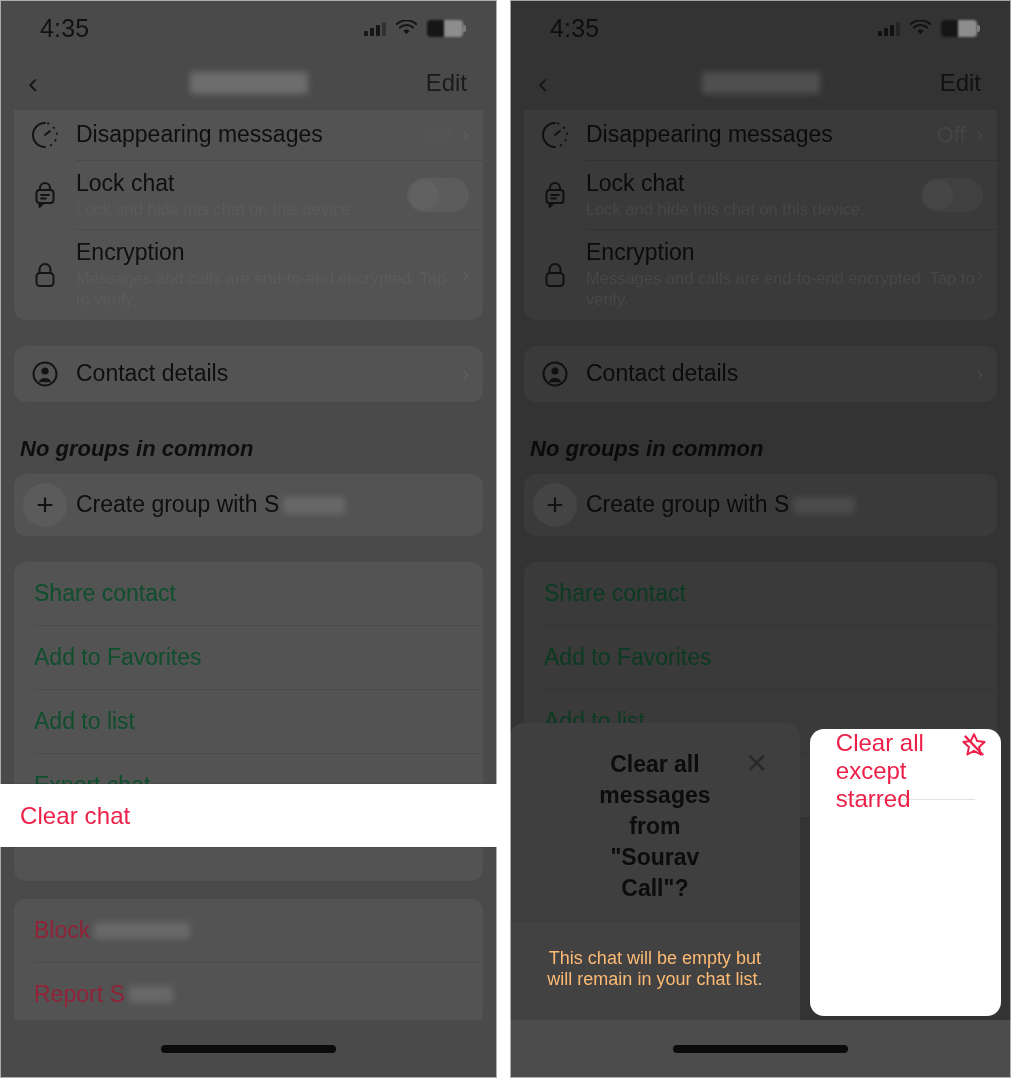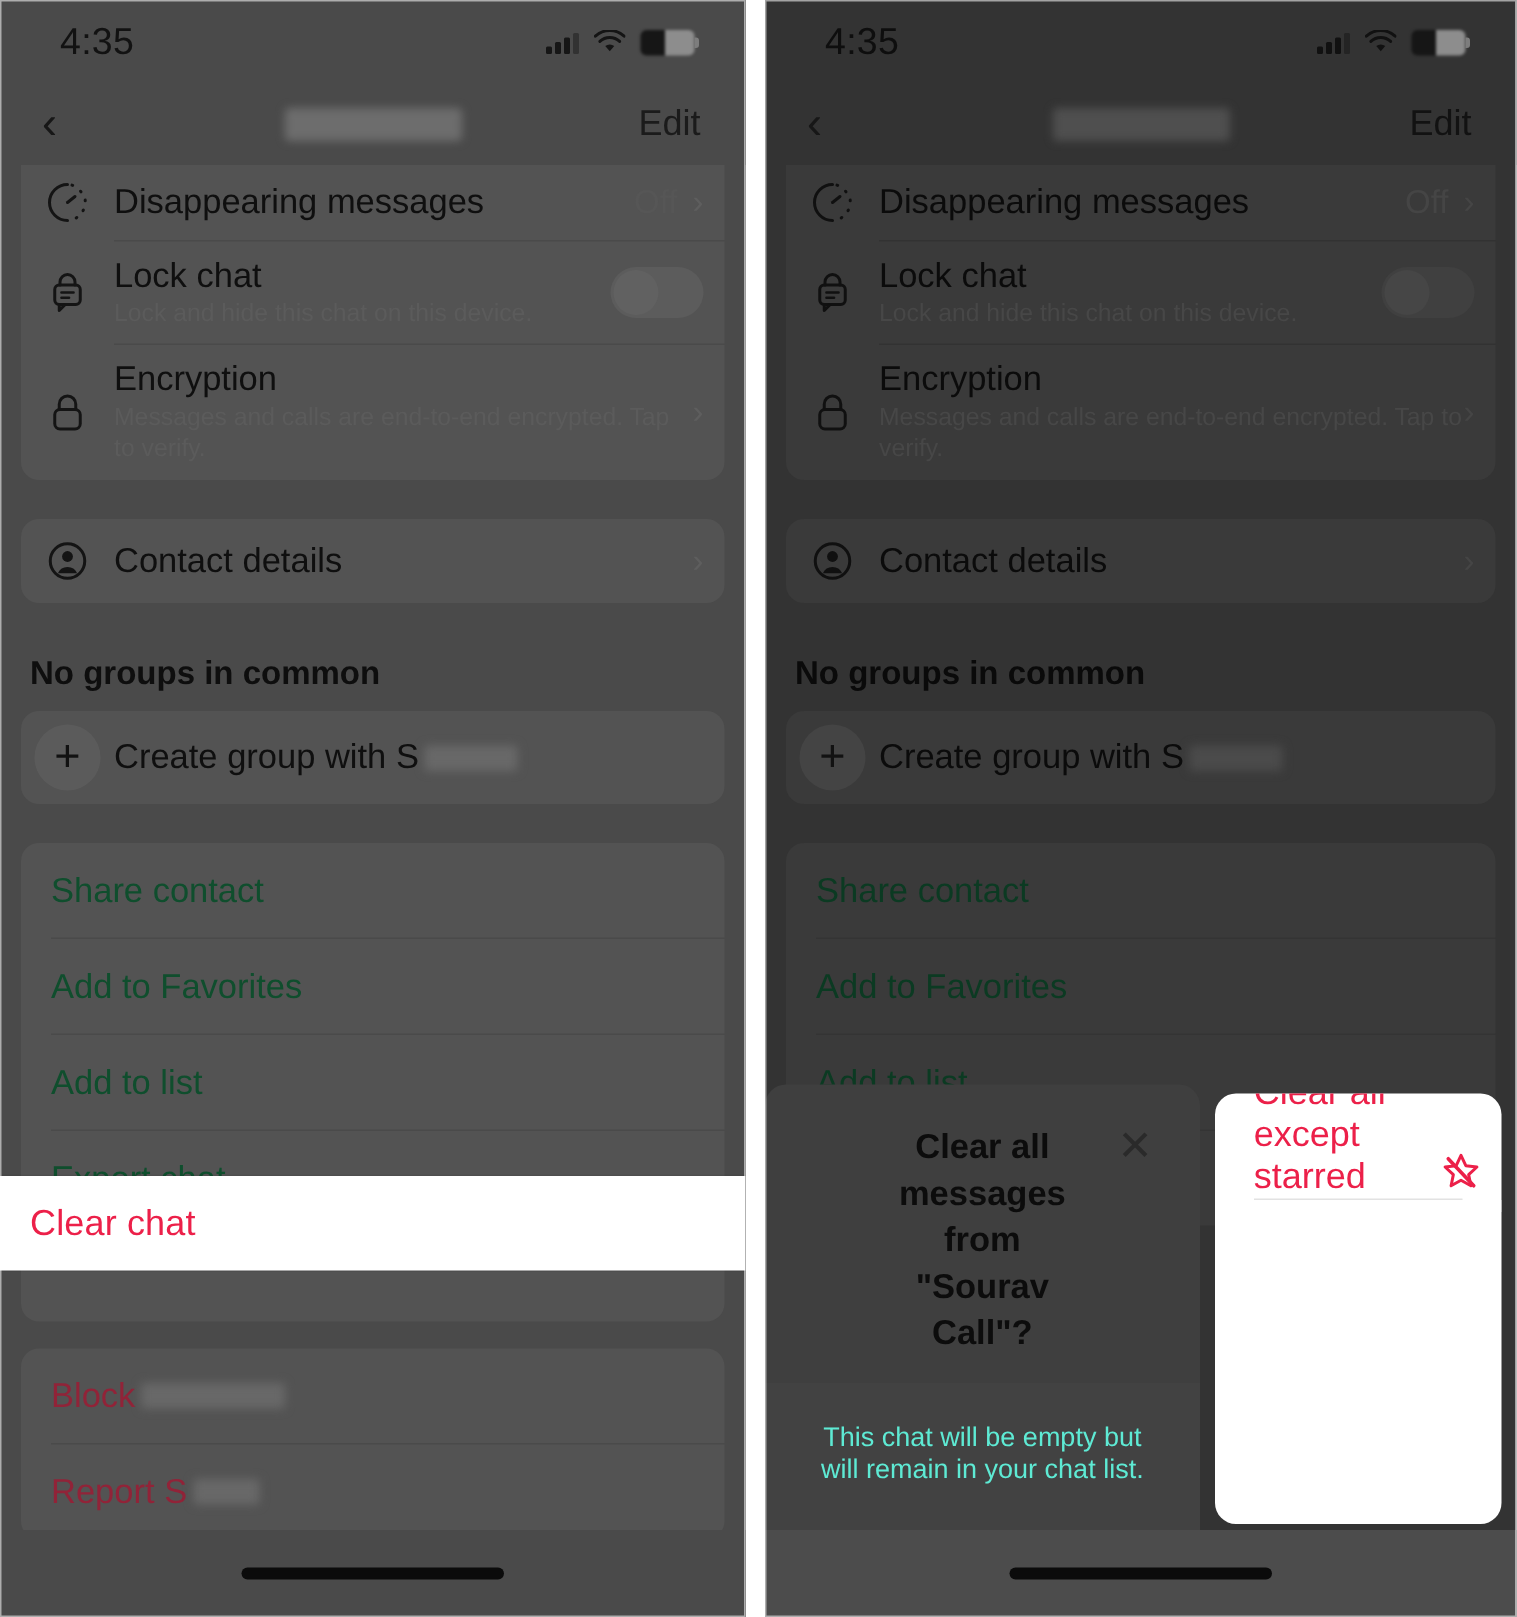--- a/index.html
+++ b/index.html
@@ -188,20 +188,21 @@
   }
   .phone.right .toggle .knob { background: #464646; }
 
   .section-gap { height: 26px; }
 
   .section-header {
     font-size: 22px;
     font-weight: bold;
     color: #0e0e0e;
     padding: 16px 18px 12px 20px;
+    font-style: italic;
   }
   .phone.right .section-header { color: #0a0a0a; }
 
   .plus-ico {
     width: 44px; height: 44px; border-radius: 50%;
     display:flex; align-items:center; justify-content:center;
     font-size: 30px; font-weight: 300; color: #121212;
     background: rgba(255,255,255,.05);
   }
   .redact-inline {
@@ -292,32 +293,32 @@
     width: 30px; height: 30px;
     display: flex; align-items: center; justify-content: center;
     color: #2a2a2a;
     font-size: 28px;
     font-weight: 300;
     line-height: 1;
   }
   .alert-body {
     background: #424242;
     font-size: 18px;
-    color: #5eead4;
+    color: #fdba74;
     text-align: center;
     padding: 26px 24px 30px 24px;
   }
   .sheet {
     background: #ffffff;
     margin: 6px 10px 4px 10px;
     border-radius: 14px;
     overflow: hidden;
   }
   .sheet-item {
-    display: flex; align-items: flex-end;
+    display: flex; align-items: flex-start;
     justify-content: space-between;
     padding: 0 10px 0 26px;
     height: 70px;
     font-size: 24px;
     color: #ec2049;
   }
   .sheet-divider {
     height: 1px;
     margin: 0 26px;
     background: #e2e2e2;

